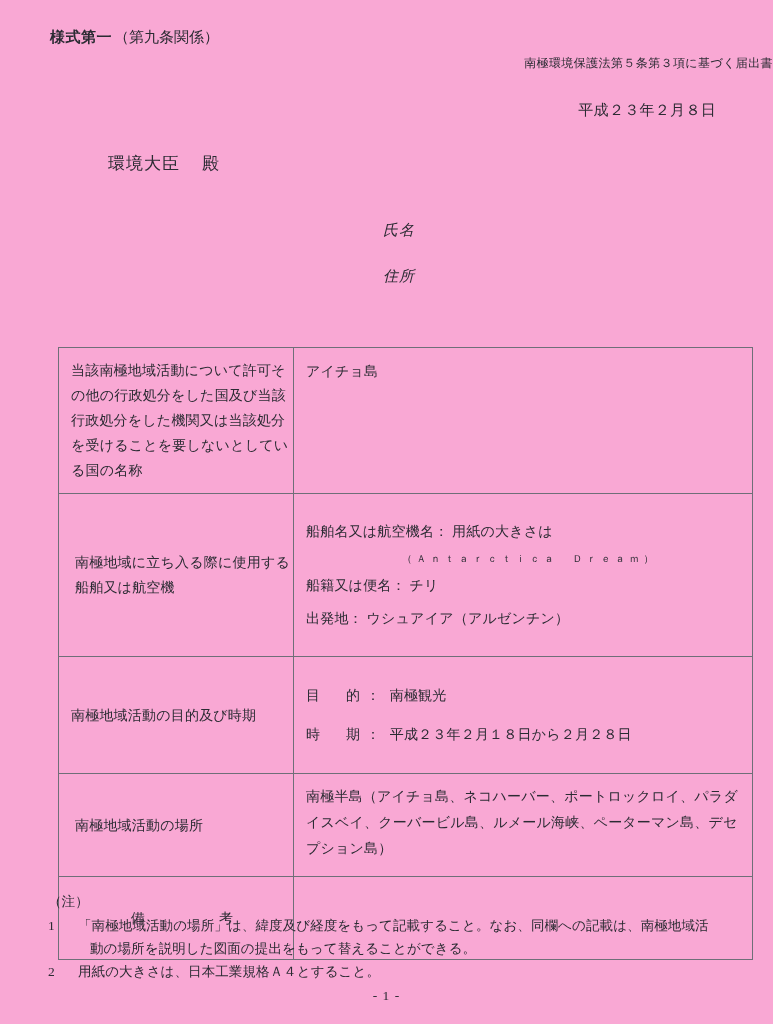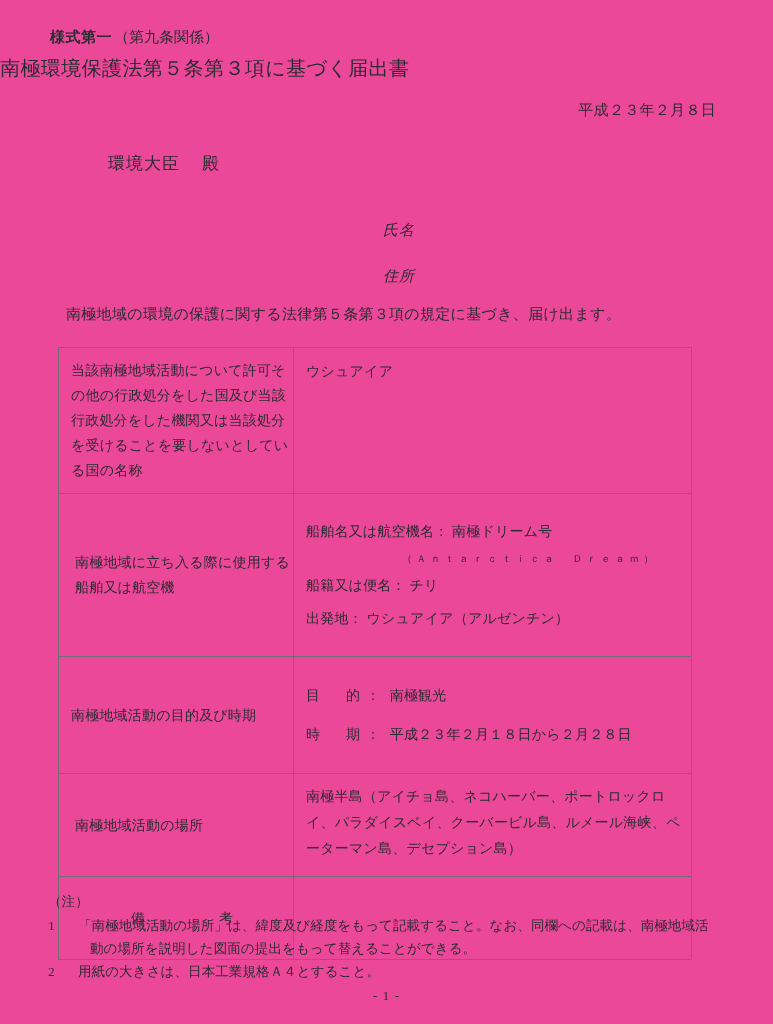--- a/index.html
+++ b/index.html
@@ -11,21 +11,21 @@
     width: 773px;
     height: 1024px;
     position: relative;
     font-family: "Liberation Serif", "DejaVu Serif", serif;
     color: #2b2b33;
     overflow: hidden;
   }
   .page {
     position: absolute;
     inset: 0;
-    background: #ec4899;
+    background: #f9a8d4;
   }
 
   
   .form-no {
     position: absolute;
     left: 50px;
     top: 28px;
     font-size: 15px;
     white-space: nowrap;
   }
@@ -36,22 +36,22 @@
   .form-no .paren {
     font-weight: normal;
     margin-left: 2px;
   }
 
   .doc-title {
     position: absolute;
     left: 0;
     right: 0;
     top: 55px;
-    text-align: left;
-    font-size: 20px;
+    text-align: right;
+    font-size: 12px;
     letter-spacing: 0.4px;
   }
 
   .doc-date {
     position: absolute;
     right: 57px;
     top: 101px;
     font-size: 15px;
     letter-spacing: 0.3px;
   }
@@ -85,21 +85,21 @@
     font-size: 15px;
     letter-spacing: 0.3px;
     white-space: nowrap;
   }
 
   
   .form-table {
     position: absolute;
     left: 58px;
     top: 347px;
-    width: 634px;
+    width: 695px;
     border-collapse: collapse;
     table-layout: fixed;
   }
   .form-table td {
     border: 1px solid #6f6f78;
     vertical-align: middle;
     font-size: 14px;
     padding: 0;
   }
   .form-table td.label {
@@ -197,36 +197,35 @@
 
   <div class="addressee">
     <span>環境大臣</span><span class="honorific">殿</span>
   </div>
 
   <div class="applicant">
     <div>氏名</div>
     <div>住所</div>
   </div>
 
-  <div class="statement">南極地域の環境の保護に関する法律第５条第３項の規定に基づき、届け出ます。</div>
 
   <table class="form-table">
     <tbody>
       <tr class="row-permit">
         <td class="label">当該南極地域活動について許可その他の行政処分をした国及び当該行政処分をした機関又は当該処分を受けることを要しないとしている国の名称</td>
-        <td class="value">ウシュアイア</td>
+        <td class="value">アイチョ島</td>
       </tr>
 
       <tr class="row-vessel">
         <td class="label centered">南極地域に立ち入る際に使用する船舶又は航空機</td>
         <td class="value mid">
           <div class="vessel-lines">
             <div>
               <span>船舶名又は航空機名：</span>
-              <span>南極ドリーム号</span>
+              <span>用紙の大きさは</span>
             </div>
             <div class="vessel-en">（Ａｎｔａｒｃｔｉｃａ　Ｄｒｅａｍ）</div>
             <div>
               <span>船籍又は便名：</span>
               <span>チリ</span>
             </div>
             <div class="vessel-gap"></div>
             <div>
               <span>出発地：</span>
               <span>ウシュアイア（アルゼンチン）</span>

